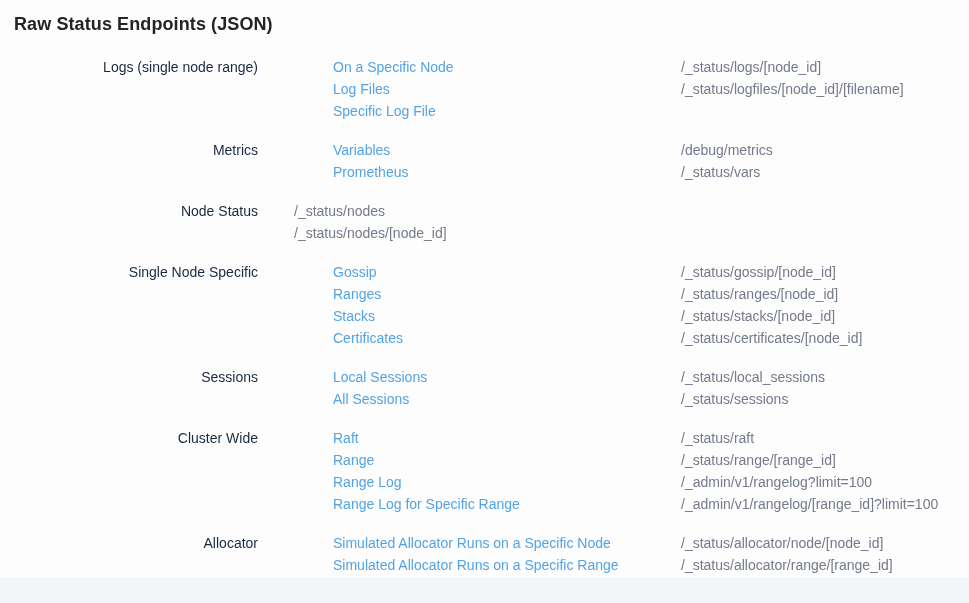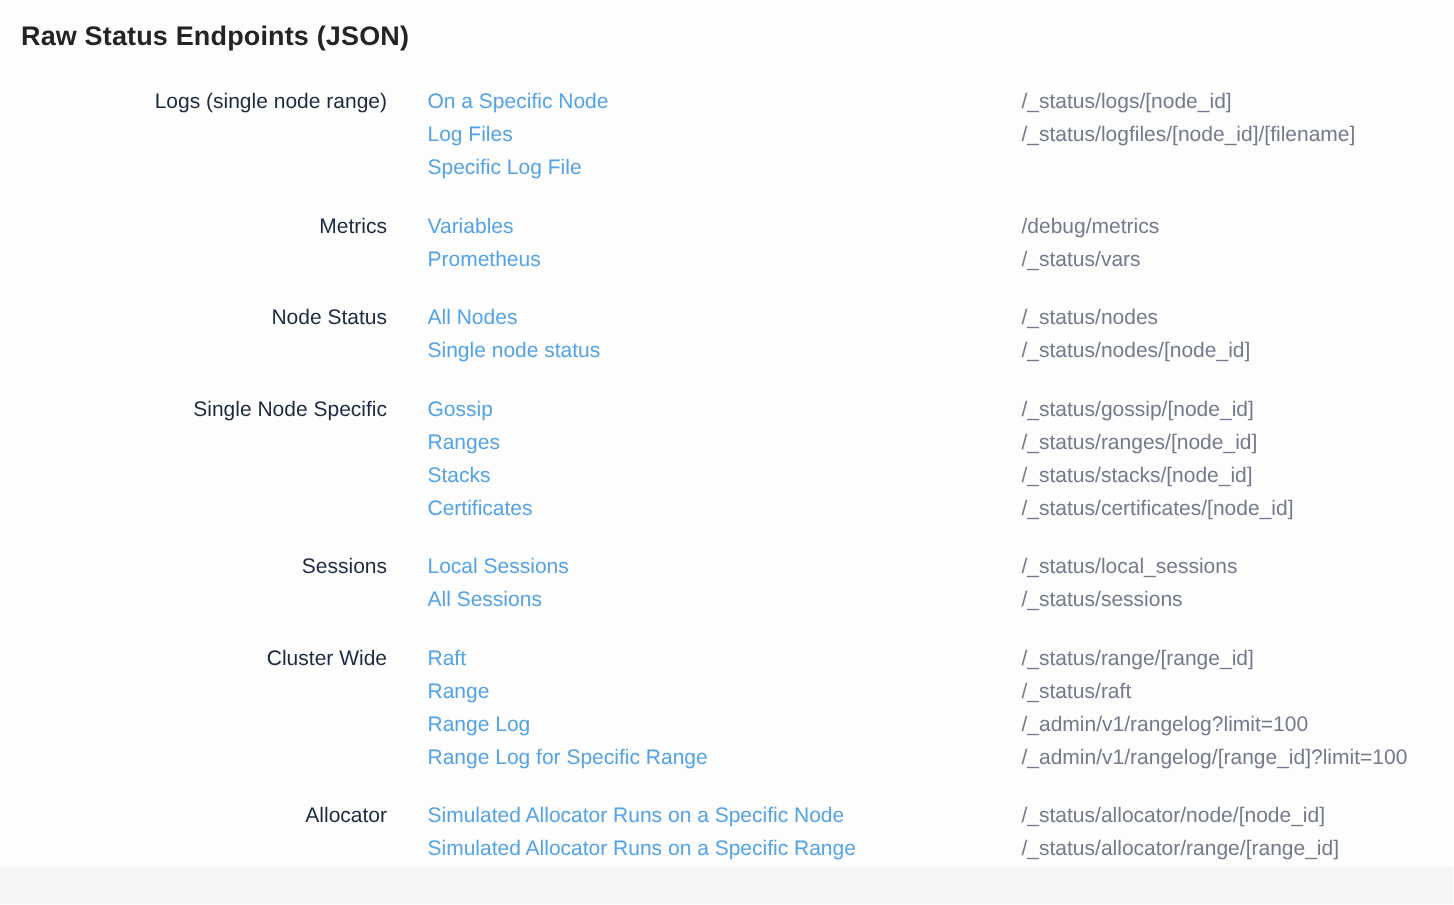--- a/index.html
+++ b/index.html
@@ -40,20 +40,21 @@
     padding-left: 27px;
   }
   .link {
     display: block;
     font-size: 14px;
     line-height: 22px;
     color: var(--link, #54a3e4);
     text-decoration: none;
     cursor: pointer;
     white-space: nowrap;
+    margin-left: 48px;
   }
   .paths .path {
     display: block;
     font-size: 14px;
     line-height: 22px;
     color: var(--path, #747a8c);
     white-space: nowrap;
     margin-left: 36px;
   }
   .bottom-band {
@@ -90,24 +91,20 @@
           <a class="link">Prometheus</a>
         </div>
     <div class="paths">
           <span class="path">/debug/metrics</span>
           <span class="path">/_status/vars</span>
         </div>
   </div>
 
   <div class="group">
     <div class="category">Node Status</div>
-    <div class="links">
-          <a class="link">All Nodes</a>
-          <a class="link">Single node status</a>
-        </div>
     <div class="paths">
           <span class="path">/_status/nodes</span>
           <span class="path">/_status/nodes/[node_id]</span>
         </div>
   </div>
 
   <div class="group">
     <div class="category">Single Node Specific</div>
     <div class="links">
           <a class="link">Gossip</a>
@@ -137,22 +134,22 @@
 
   <div class="group">
     <div class="category">Cluster Wide</div>
     <div class="links">
           <a class="link">Raft</a>
           <a class="link">Range</a>
           <a class="link">Range Log</a>
           <a class="link">Range Log for Specific Range</a>
         </div>
     <div class="paths">
+          <span class="path">/_status/raft</span>
           <span class="path">/_status/range/[range_id]</span>
-          <span class="path">/_status/raft</span>
           <span class="path">/_admin/v1/rangelog?limit=100</span>
           <span class="path">/_admin/v1/rangelog/[range_id]?limit=100</span>
         </div>
   </div>
 
   <div class="group">
     <div class="category">Allocator</div>
     <div class="links">
           <a class="link">Simulated Allocator Runs on a Specific Node</a>
           <a class="link">Simulated Allocator Runs on a Specific Range</a>

